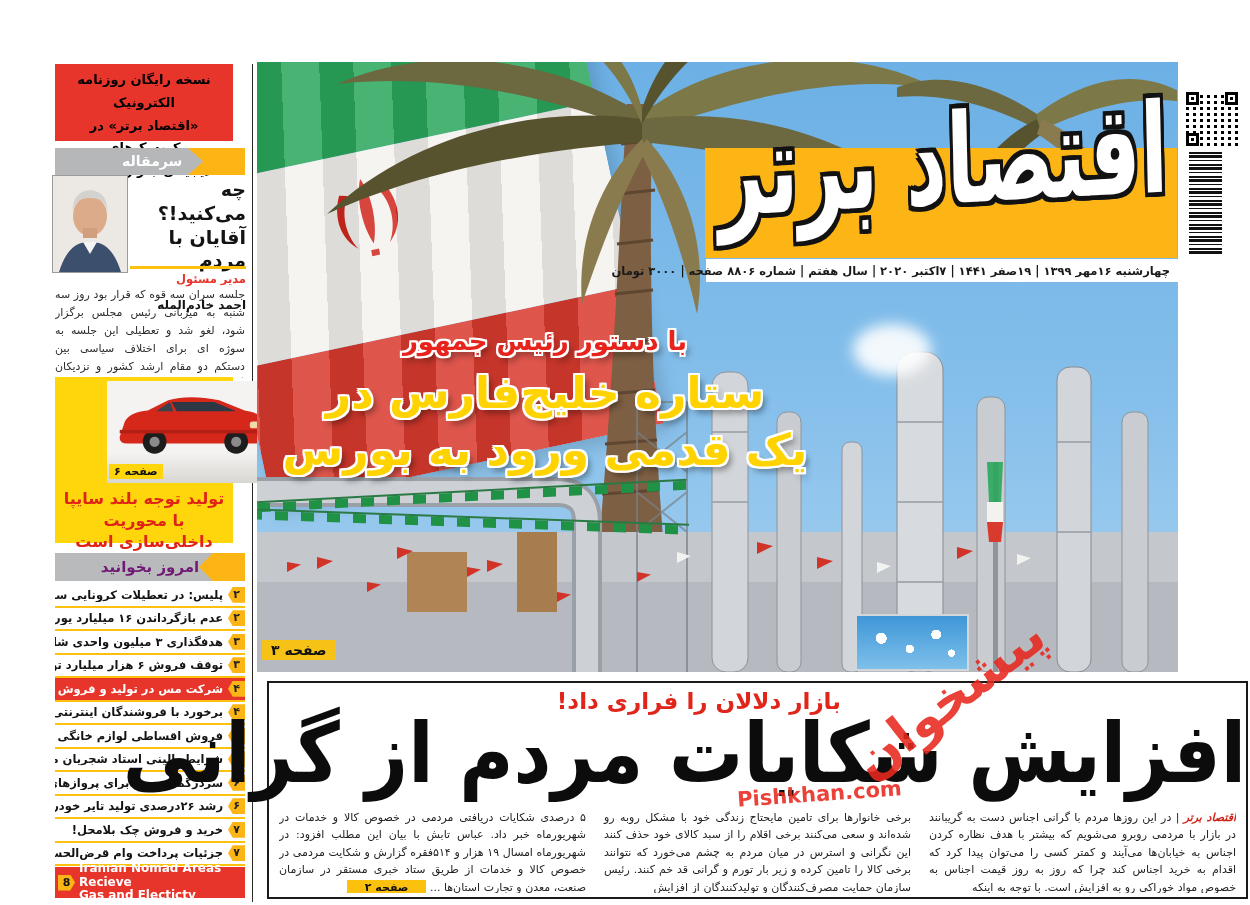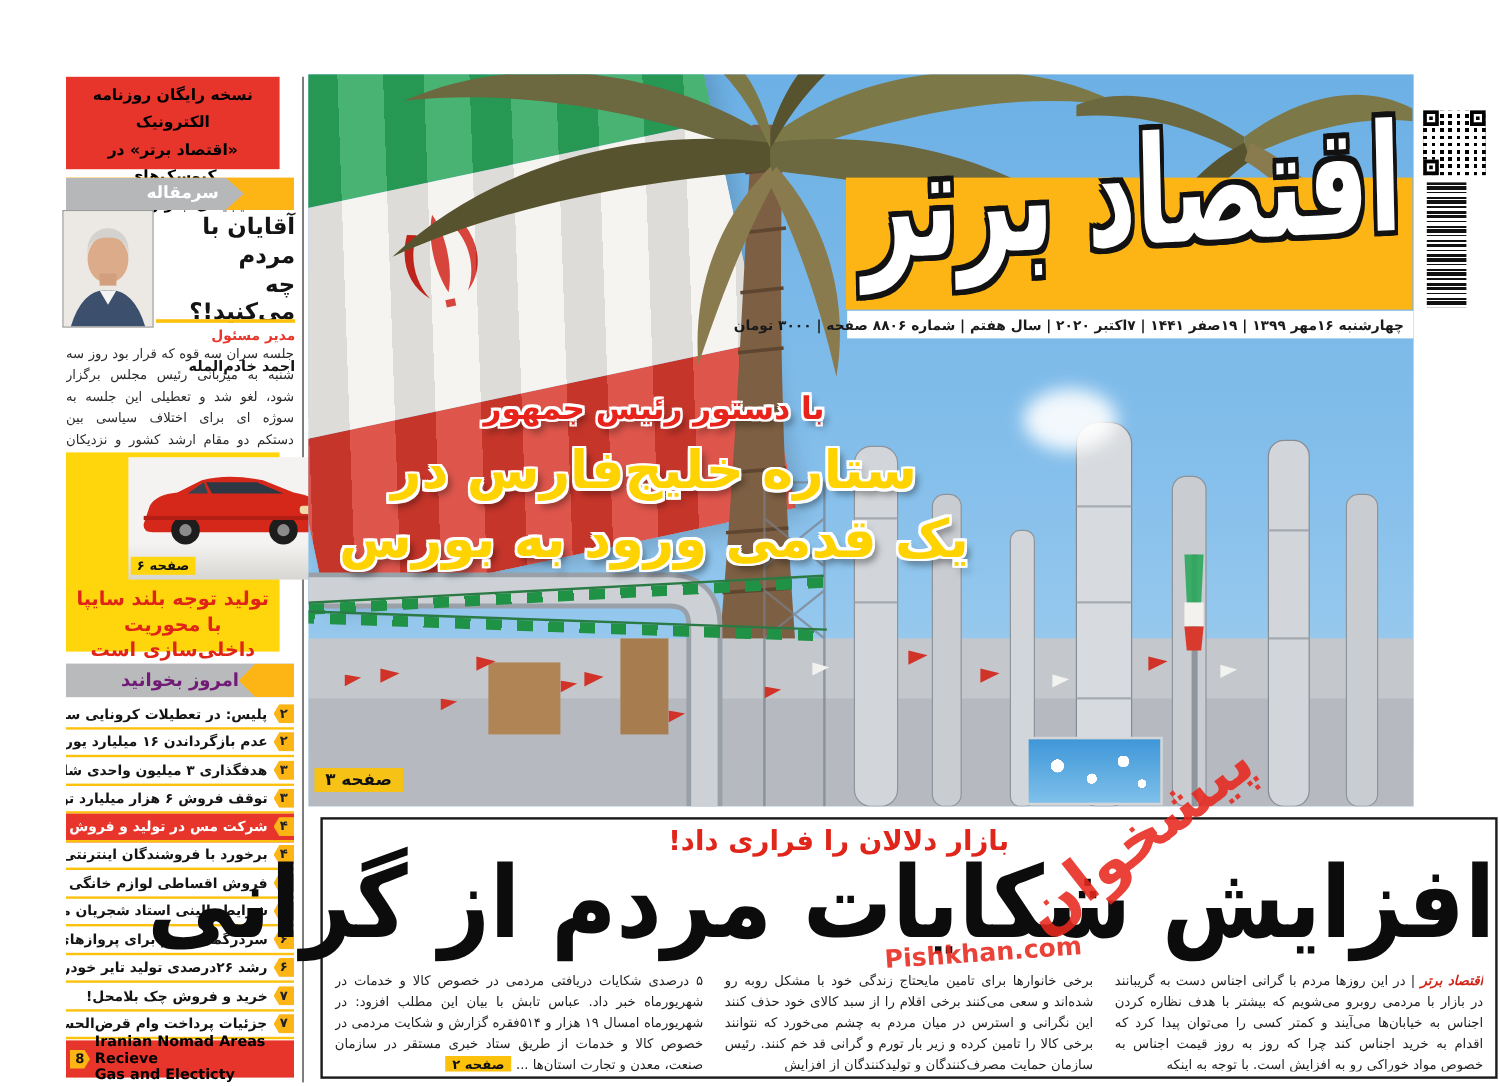--- a/index.html
+++ b/index.html
@@ -45,21 +45,21 @@
            clip-path:polygon(100% 0,28% 0,0 50%,28% 100%,100% 100%); }
   .news-text { font-weight:bold; font-size:11.5px; letter-spacing:-0.3px; color:#141414;
            white-space:nowrap; overflow:hidden; }
   .news-row.hl { background:#e8352b; }
   .news-row.hl .news-text { color:#fff; }
   .news-en { left:55px; top:867px; width:190px; height:31px; background:#e8352b; direction:ltr;
            display:flex; align-items:center; }
   .news-en .num { flex:0 0 17px; height:16px; margin:0 4px 0 3px; background:#fcb514; color:#111;
            font-weight:bold; font-size:11px; text-align:center; line-height:16px;
            clip-path:polygon(0 0,72% 0,100% 50%,72% 100%,0 100%); }
-  .news-en .entxt { color:#000000; font-weight:bold; font-size:12px; line-height:1.15; }
+  .news-en .entxt { color:#ffffff; font-weight:bold; font-size:12px; line-height:1.15; }
 
   
   .photo { left:257px; top:62px; width:921px; height:610px; overflow:hidden;
            background:linear-gradient(180deg,#6cb0e5 0%,#85bfeb 55%,#a9d2f0 100%); }
   .flag { position:absolute; left:-38px; top:-62px; width:400px; height:470px;
            transform:rotate(-12deg); overflow:hidden; box-shadow:6px 8px 18px rgba(0,0,0,.15); }
   .flag .band-g { height:30%; background:#2ba75c; }
   .flag .band-w { height:40%; background:#f4f2ee; position:relative; }
   .flag .band-r { height:30%; background:#d93a2e; }
   .flag .wave { position:absolute; inset:0;
@@ -111,21 +111,21 @@
   .lead-kicker { position:absolute; left:0; top:5px; width:88%; text-align:center;
         font-weight:bold; font-size:23px; color:#e0251b; }
   .lead-headline { position:absolute; left:0; top:28px; width:100%; text-align:center;
         font-weight:bold; font-size:74px; color:#0c0c0c; line-height:1.0;
         transform:scaleY(1.12); transform-origin:top; white-space:nowrap; }
   .lead-cols { position:absolute; left:10px; top:126px; width:957px; height:84px;
         display:flex; direction:rtl; gap:18px; overflow:hidden; }
   .lead-col { flex:1; font-size:11px; line-height:1.58; color:#222; text-align:justify; direction:rtl; }
   .lead-label { color:#d02318; font-weight:bold; font-style:italic; }
   .p2-badge { display:inline-block; background:#fcc10d; color:#111; font-weight:bold;
-        font-size:11px; padding:0 6px; line-height:15px; }
+        font-size:11px; padding:0 18px; line-height:15px; }
 
   
   .wm-fa { left:836px; top:668px; position:absolute; color:#e8281e; font-weight:bold; font-size:52px;
         transform:rotate(-38deg); opacity:.88; }
   .wm-en { left:737px; top:782px; position:absolute; color:#e8281e; font-weight:bold; font-size:21px;
         transform:rotate(-4deg); opacity:.88; }
 </style>
 </head>
 <body>
 
@@ -148,22 +148,22 @@
     <svg width="74" height="96" viewBox="0 0 74 96">
       <rect width="74" height="96" fill="#ece9e4"></rect>
       <ellipse cx="37" cy="40" rx="17" ry="20" fill="#dcab89"></ellipse>
       <path d="M20,38 Q18,16 37,14 Q56,16 54,38 Q54,22 37,22 Q20,22 20,38 Z" fill="#d4d2cf"></path>
       <rect x="30" y="52" width="14" height="10" fill="#d19f7e"></rect>
       <path d="M6,96 Q16,64 37,66 Q58,64 68,96 Z" fill="#3c4f6d"></path>
       <path d="M30,66 L37,78 L44,66 Z" fill="#f5f4f2"></path>
     </svg>
   </div>
   <div class="abs ed-title rtl">
+    <div>چه می‌کنید!؟</div>
     <div>آقایان با مردم</div>
-    <div>چه می‌کنید!؟</div>
   </div>
   <div class="abs ed-author rtl">احمد خادم‌المله</div>
   <div class="abs ed-authorline"></div>
   <div class="abs ed-role rtl">مدیر مسئول</div>
   <div class="abs ed-body rtl">
     <span>جلسه سران سه قوه که قرار بود روز سه شنبه به میزبانی رئیس مجلس برگزار شود، لغو شد و تعطیلی این جلسه به سوژه ای برای اختلاف سیاسی بین دستکم دو مقام ارشد کشور و نزدیکان آنها تبدیل شد و...</span>
     <span class="cont-badge">ادامه صفحه ۳</span>
   </div>
 
   <div class="abs car-ad">

